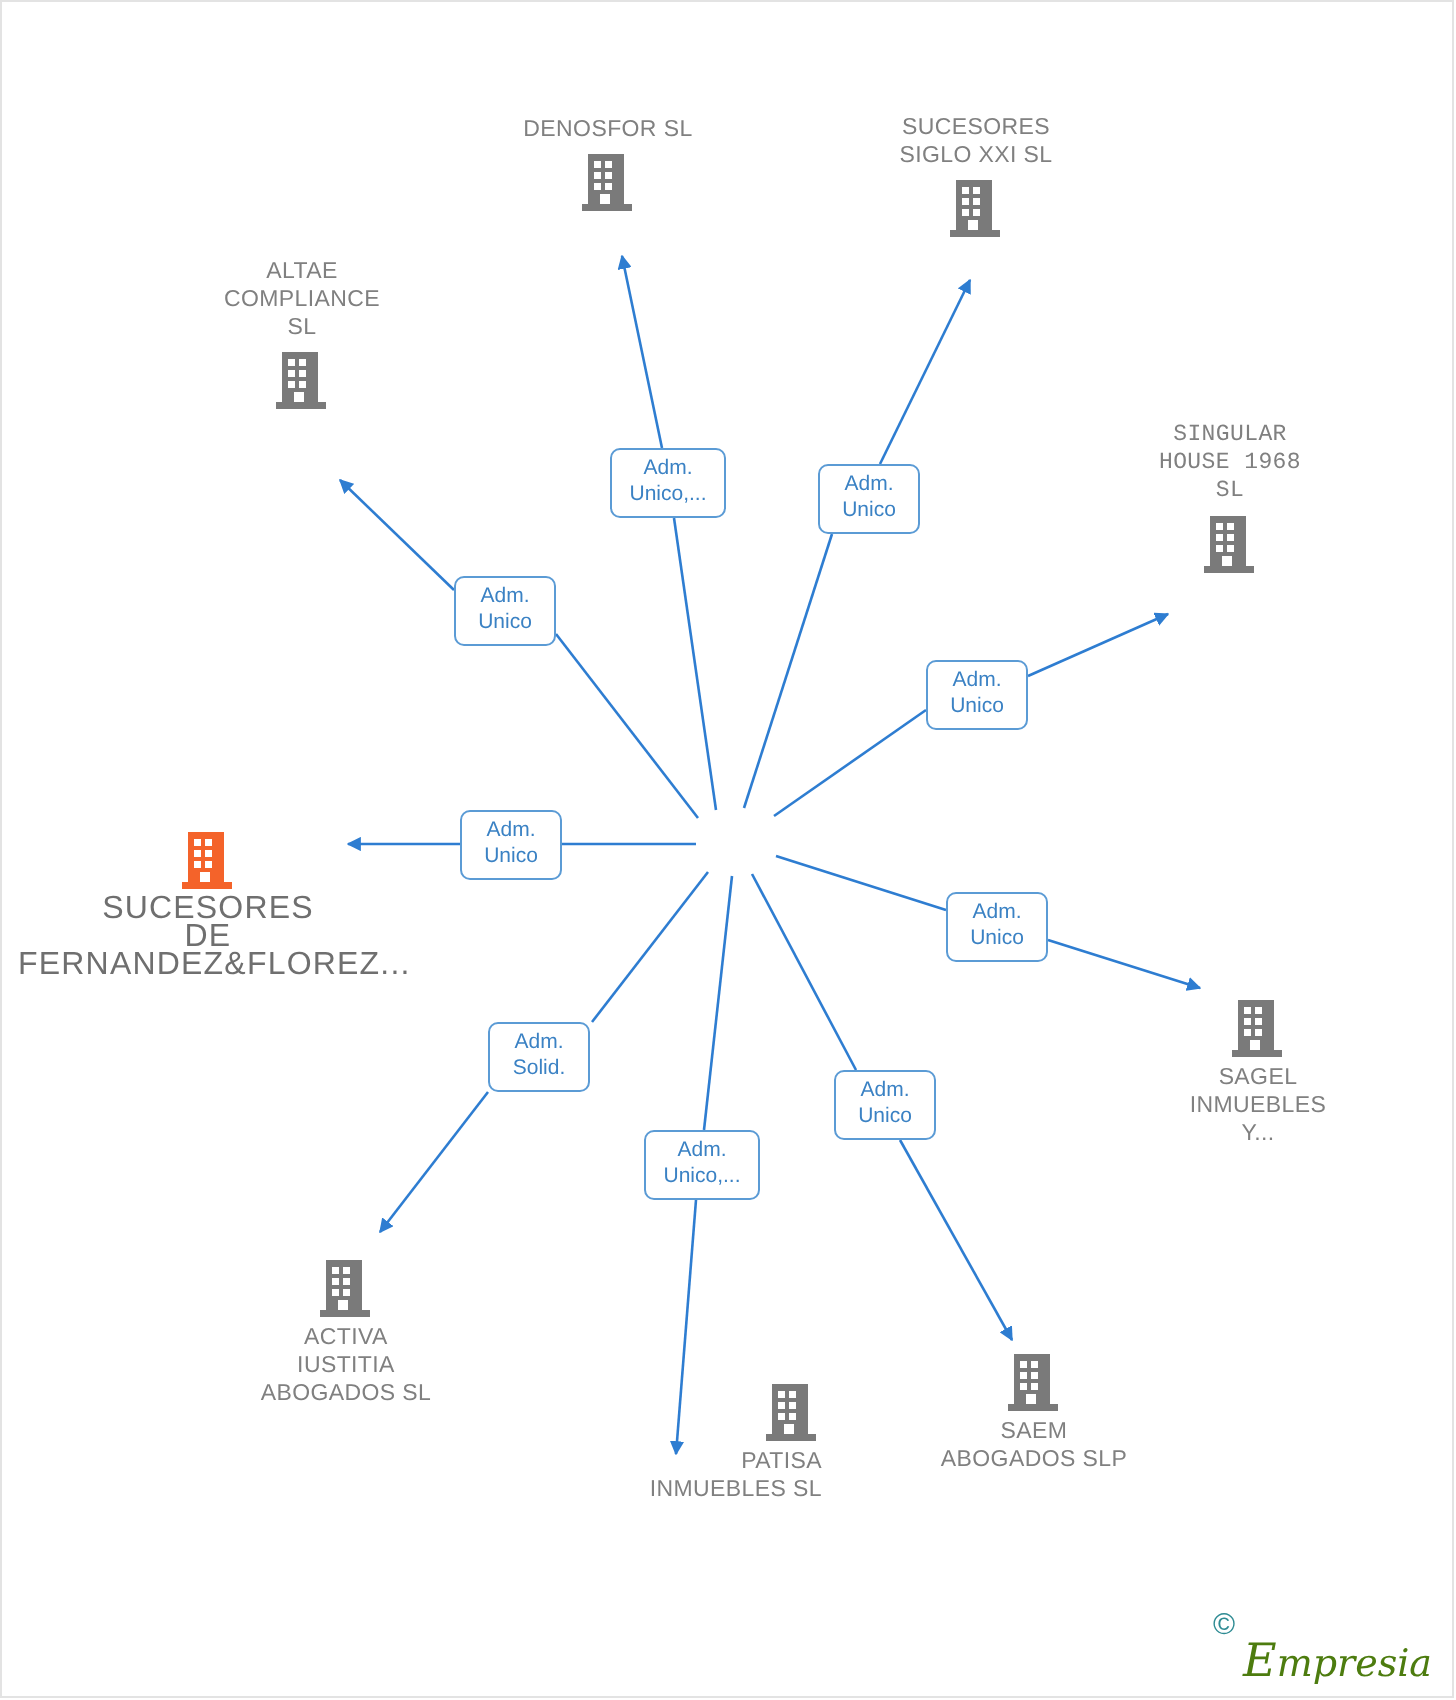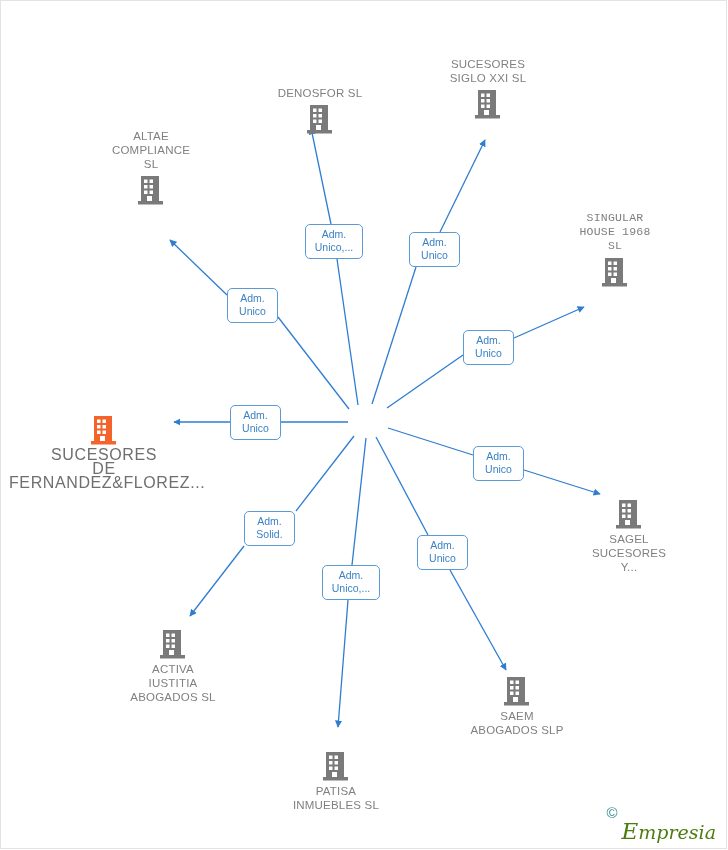--- a/index.html
+++ b/index.html
@@ -196,21 +196,21 @@
 
   <div class="edge-label" style="left:244px; top:511px; width:51px;">Adm.
 Solid.</div>
 
   <div class="edge-label" style="left:417px; top:535px; width:51px;">Adm.
 Unico</div>
 
   <div class="edge-label" style="left:322px; top:565px; width:58px;">Adm.
 Unico,...</div>
 
-  <div class="node label-top" style="left:320px; top:58px;margin-top:28px;">
+  <div class="node label-top" style="left:304px; top:58px;">
     <span class="node-label">DENOSFOR  SL</span>
     <span class="node-icon">
       <svg width="30" height="32" viewBox="0 0 30 32" xmlns="http://www.w3.org/2000/svg">
         <rect x="5" y="2" width="18" height="25" fill="#7a7a7a"></rect>
         <rect x="2" y="27" width="25" height="3.5" fill="#7a7a7a"></rect>
         <rect x="8" y="5.5" width="3.5" height="3.5" fill="#ffffff"></rect>
         <rect x="13.5" y="5.5" width="3.5" height="3.5" fill="#ffffff"></rect>
         <rect x="19" y="5.5" width="0" height="0" fill="#ffffff"></rect>
         <rect x="8" y="11" width="3.5" height="3.5" fill="#ffffff"></rect>
         <rect x="13.5" y="11" width="3.5" height="3.5" fill="#ffffff"></rect>
@@ -304,21 +304,21 @@
         <rect x="8" y="5.5" width="3.5" height="3.5" fill="#ffffff"></rect>
         <rect x="13.5" y="5.5" width="3.5" height="3.5" fill="#ffffff"></rect>
         <rect x="8" y="11" width="3.5" height="3.5" fill="#ffffff"></rect>
         <rect x="13.5" y="11" width="3.5" height="3.5" fill="#ffffff"></rect>
         <rect x="8" y="16.5" width="3.5" height="3.5" fill="#ffffff"></rect>
         <rect x="13.5" y="16.5" width="3.5" height="3.5" fill="#ffffff"></rect>
         <rect x="11" y="22" width="5" height="5" fill="#ffffff"></rect>
       </svg>
     </span>
     <span class="node-label">SAGEL
-SUCESORES
+INMUEBLES
 Y...</span>
   </div>
 
   <div class="node" style="left:517px; top:675px;">
     <span class="node-icon">
       <svg width="30" height="32" viewBox="0 0 30 32" xmlns="http://www.w3.org/2000/svg">
         <rect x="5" y="2" width="18" height="25" fill="#7a7a7a"></rect>
         <rect x="2" y="27" width="25" height="3.5" fill="#7a7a7a"></rect>
         <rect x="8" y="5.5" width="3.5" height="3.5" fill="#ffffff"></rect>
         <rect x="13.5" y="5.5" width="3.5" height="3.5" fill="#ffffff"></rect>
@@ -345,21 +345,21 @@
         <rect x="8" y="16.5" width="3.5" height="3.5" fill="#ffffff"></rect>
         <rect x="13.5" y="16.5" width="3.5" height="3.5" fill="#ffffff"></rect>
         <rect x="11" y="22" width="5" height="5" fill="#ffffff"></rect>
       </svg>
     </span>
     <span class="node-label">ACTIVA
 IUSTITIA
 ABOGADOS  SL</span>
   </div>
 
-  <div class="node" style="left:336px; top:750px;">
+  <div class="node" style="left:336px; top:690px;text-align:right;">
     <span class="node-icon">
       <svg width="30" height="32" viewBox="0 0 30 32" xmlns="http://www.w3.org/2000/svg">
         <rect x="5" y="2" width="18" height="25" fill="#7a7a7a"></rect>
         <rect x="2" y="27" width="25" height="3.5" fill="#7a7a7a"></rect>
         <rect x="8" y="5.5" width="3.5" height="3.5" fill="#ffffff"></rect>
         <rect x="13.5" y="5.5" width="3.5" height="3.5" fill="#ffffff"></rect>
         <rect x="8" y="11" width="3.5" height="3.5" fill="#ffffff"></rect>
         <rect x="13.5" y="11" width="3.5" height="3.5" fill="#ffffff"></rect>
         <rect x="8" y="16.5" width="3.5" height="3.5" fill="#ffffff"></rect>
         <rect x="13.5" y="16.5" width="3.5" height="3.5" fill="#ffffff"></rect>

